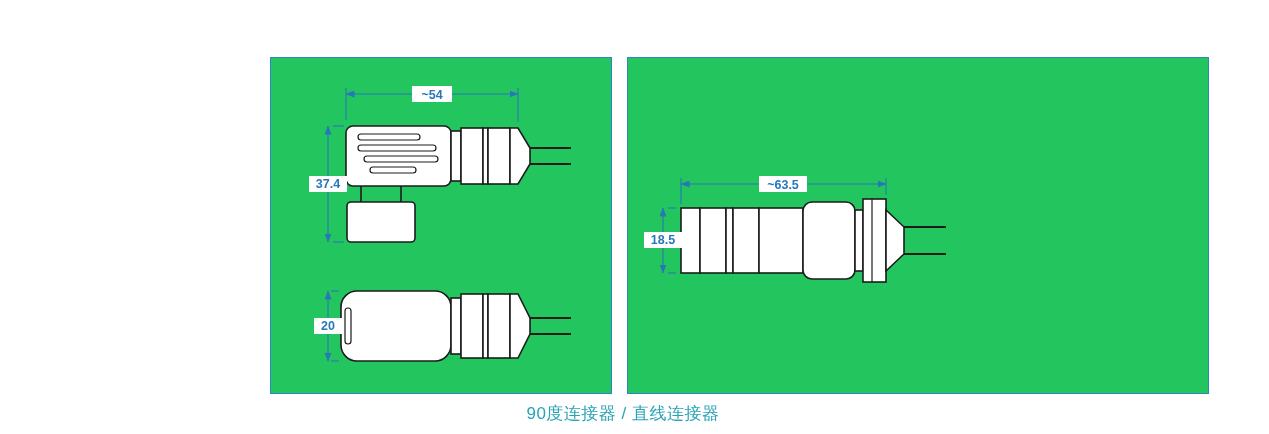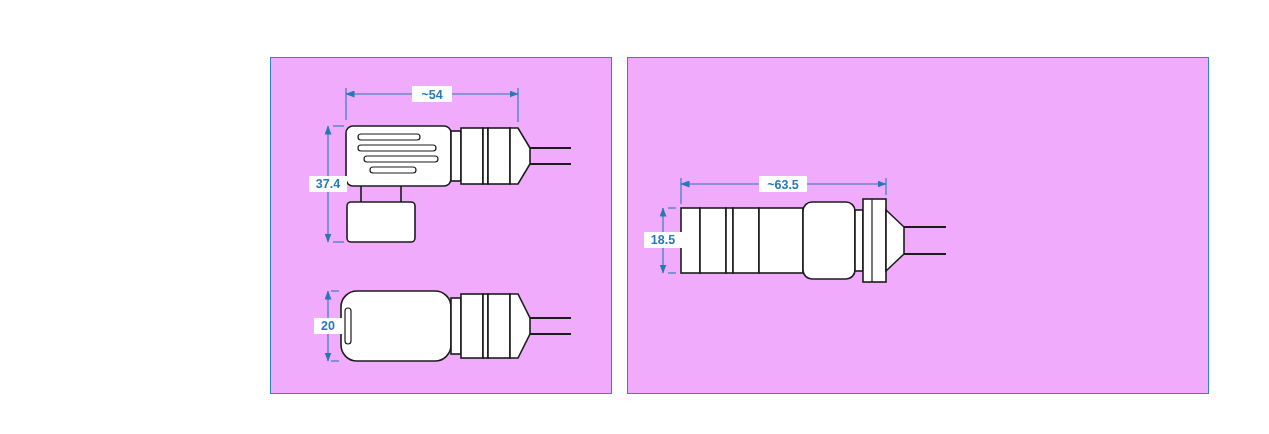--- a/index.html
+++ b/index.html
@@ -1,18 +1,18 @@
 <!DOCTYPE html>
 <html><head>
 <meta charset="utf-8">
 <style>
   html,body{margin:0;padding:0;background:#ffffff;}
   body{font-family:"Liberation Sans", sans-serif;}
   .stage{position:relative;width:1269px;height:434px;background:#fff;overflow:hidden;}
-  .panel{position:absolute;background:#f0abfc;border:1.6px solid #2e86c1;box-sizing:border-box;}
+  .panel{position:absolute;background:#22c55e;border:1.6px solid #2e86c1;box-sizing:border-box;}
   .panel-left{left:270px;top:57px;width:342px;height:337px;}
   .panel-right{left:627px;top:57px;width:582px;height:337px;}
   .caption{position:absolute;left:623px;top:402px;transform:translateX(-50%);
            font-size:17px;letter-spacing:.5px;color:#29a4b6;white-space:nowrap;}
   svg{display:block;}
   .dim{stroke:#2878b8;stroke-width:1.1;fill:none;}
   .dimtxt{fill:#2878b8;font-family:"Liberation Sans", sans-serif;font-size:12.5px;font-weight:bold;}
   .art{stroke:#1c1c1c;stroke-width:1.6;fill:#ffffff;}
   .artthin{stroke:#1c1c1c;stroke-width:1.2;fill:#ffffff;}
   .cable{stroke:#1c1c1c;stroke-width:1.8;fill:none;}
@@ -137,14 +137,15 @@
       <g>
         <line class="dim" x1="40" y1="150" x2="48" y2="150"></line>
         <line class="dim" x1="40" y1="215" x2="48" y2="215"></line>
         <line class="dim" x1="35" y1="150" x2="35" y2="215" marker-start="url(#arrS2)" marker-end="url(#arrE2)"></line>
         <rect class="mask" x="16" y="174" width="38" height="16"></rect>
         <text class="dimtxt" x="35" y="186" text-anchor="middle">18.5</text>
       </g>
     </svg>
   </div>
 
+  <div class="caption">90度连接器 / 直线连接器</div>
 
 </div>
 
 </body></html>

